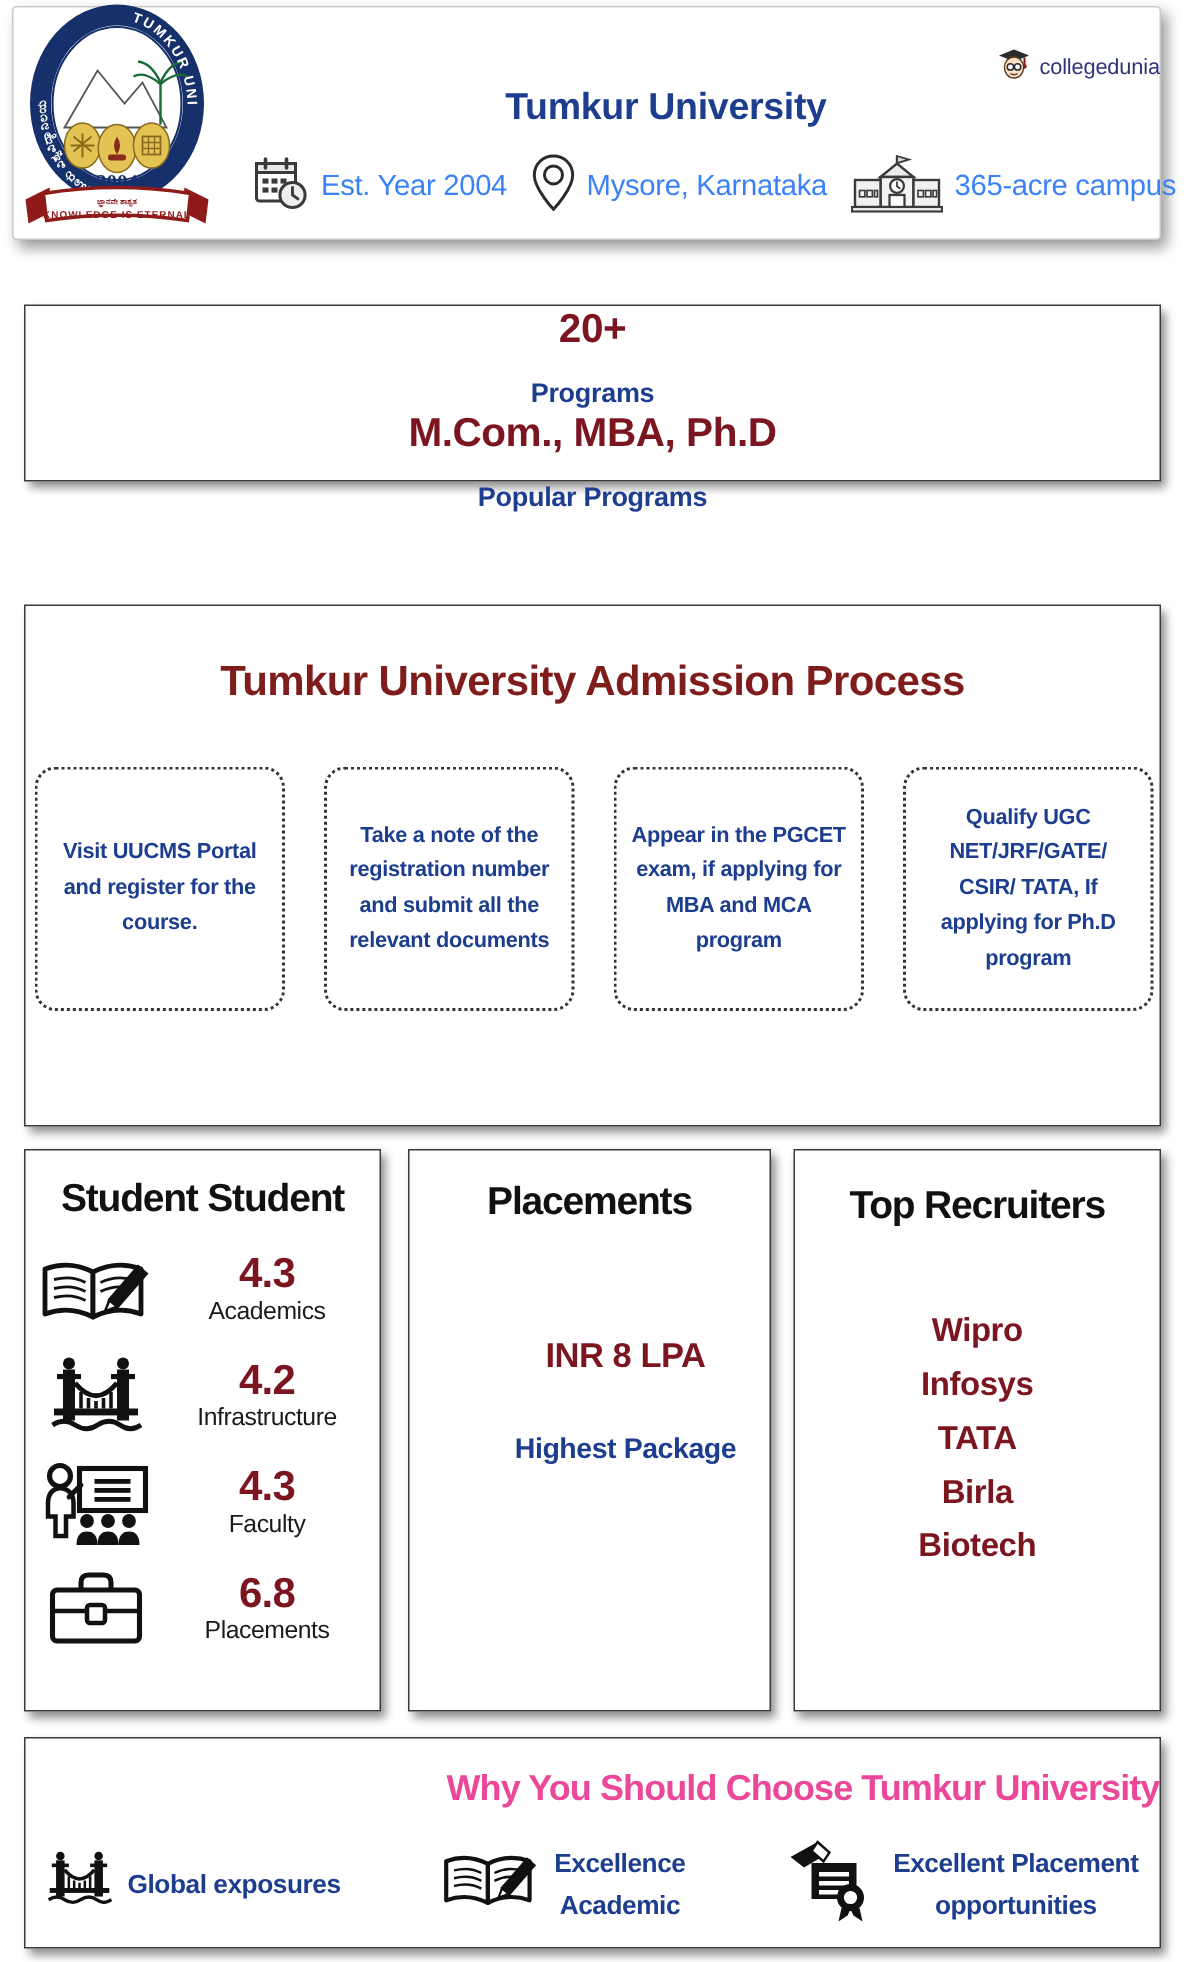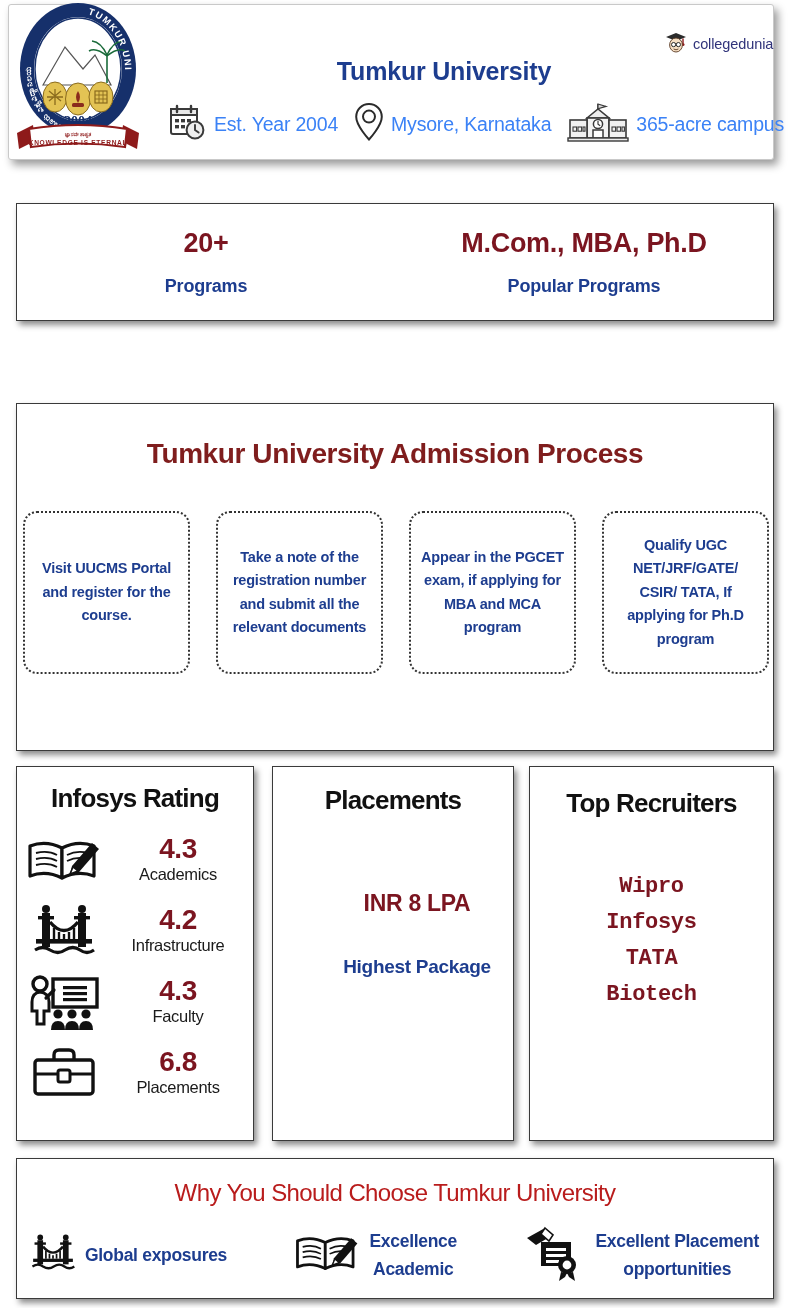--- a/index.html
+++ b/index.html
@@ -50,21 +50,21 @@
     overflow: hidden; width: 118px;
   }
   #cd-logo .cd-text {
     font-size: 14.5px; color: #30337a; letter-spacing: -0.1px; white-space: nowrap;
   }
 
   
   #stats-card {
     left: 16px; top: 203px; width: 758px; height: 118px;
   }
-  #stats-inner { display: flex; height: 100%; }
+  #stats-inner { display: flex; height: 100%; flex-direction: column; }
   .stat { flex: 1; display: flex; flex-direction: column; align-items: center; justify-content: center; gap: 17px; }
   .stat-value { font-size: 27px; font-weight: bold; color: #7b1520; letter-spacing: -0.3px; }
   .stat-label { font-size: 18px; font-weight: bold; color: #1d3d8f; letter-spacing: -0.2px; }
 
   
   #admission-card {
     left: 16px; top: 403px; width: 758px; height: 348px;
   }
   #admission-title {
     position: absolute; left: 0; top: 34px; width: 100%;
@@ -106,31 +106,31 @@
   }
   .rating-icon { width: 78px; flex: 0 0 78px; display: flex; align-items: center; justify-content: center; }
   .rating-meta { flex: 1; display: flex; flex-direction: column; align-items: center; }
   .rating-score { font-size: 28px; font-weight: bold; color: #7b1520; line-height: 1.05; letter-spacing: -0.5px; }
   .rating-name  { font-size: 16.5px; color: #1a1a1a; letter-spacing: -0.3px; line-height: 1.25; }
 
   #placement-body { margin-top: 74px; text-align: center; padding-left: 48px; }
   #placement-amount { font-size: 23px; font-weight: bold; color: #7b1520; letter-spacing: -0.3px; }
   #placement-caption { margin-top: 39px; font-size: 19px; font-weight: bold; color: #1d3d8f; letter-spacing: -0.3px; }
 
-  #recruiter-list { margin-top: 50px; text-align: center; font-family: Liberation Mono, monospace; }
+  #recruiter-list { margin-top: 50px; text-align: center; }
   .recruiter {
     font-size: 22px; font-weight: bold; color: #7b1520;
     letter-spacing: -0.3px; line-height: 1.63;
   }
 
   
   #why-card { left: 16px; top: 1158px; width: 758px; height: 141px; }
   #why-title {
-    text-align: center; margin-top: 20px;
-    font-size: 24px; font-weight: normal; color: #b91c1c; letter-spacing: -0.6px;
+    text-align: right; margin-top: 20px;
+    font-size: 24px; font-weight: bold; color: #ec4899; letter-spacing: -0.6px;
   }
   #why-items {
     margin-top: 18px; padding: 0 14px;
     display: flex; align-items: center; justify-content: space-between;
   }
   .why-item { display: flex; align-items: center; gap: 10px; }
   .why-text {
     font-size: 17.5px; font-weight: bold; color: #1d3d8f;
     line-height: 1.6; letter-spacing: -0.3px; text-align: center;
   }
@@ -289,21 +289,21 @@
       <div class="step">
         <div class="step-text">Appear in the PGCET exam, if applying for MBA and MCA program</div>
       </div>
       <div class="step">
         <div class="step-text">Qualify UGC NET/JRF/GATE/ CSIR/ TATA, If applying for Ph.D program</div>
       </div>
     </div>
   </div>
 
   <div id="rating-card" class="card">
-    <div class="col-title">Infosys Rating</div>
+    <div class="col-title">Student Student</div>
     <div id="rating-list">
 
       <div class="rating-row">
         <div class="rating-icon">
           <svg width="76" height="52" viewBox="0 0 76 52">
             <path d="M4 12 q16 -6 32 2 v30 q-16 -8 -32 -2 Z" fill="#fff" stroke="#111" stroke-width="3.2" stroke-linejoin="round"></path>
             <path d="M68 12 q-16 -6 -32 2 v30 q16 -8 32 -2 Z" fill="#fff" stroke="#111" stroke-width="3.2" stroke-linejoin="round"></path>
             <g stroke="#111" stroke-width="1.9" fill="none">
               <path d="M10 19 q12 -3 21 2"></path>
                 <path d="M10 25 q12 -3 21 2"></path>
@@ -400,20 +400,21 @@
       <div id="placement-caption">Highest Package</div>
     </div>
   </div>
 
   <div id="recruiter-card" class="card">
     <div class="col-title">Top Recruiters</div>
     <div id="recruiter-list">
       <div class="recruiter">Wipro</div>
       <div class="recruiter">Infosys</div>
       <div class="recruiter">TATA</div>
+      <div class="recruiter">Birla</div>
       <div class="recruiter">Biotech</div>
     </div>
   </div>
 
   <div id="why-card" class="card">
     <div id="why-title">Why You Should Choose Tumkur University</div>
     <div id="why-items">
 
       <div class="why-item">
         <span>

